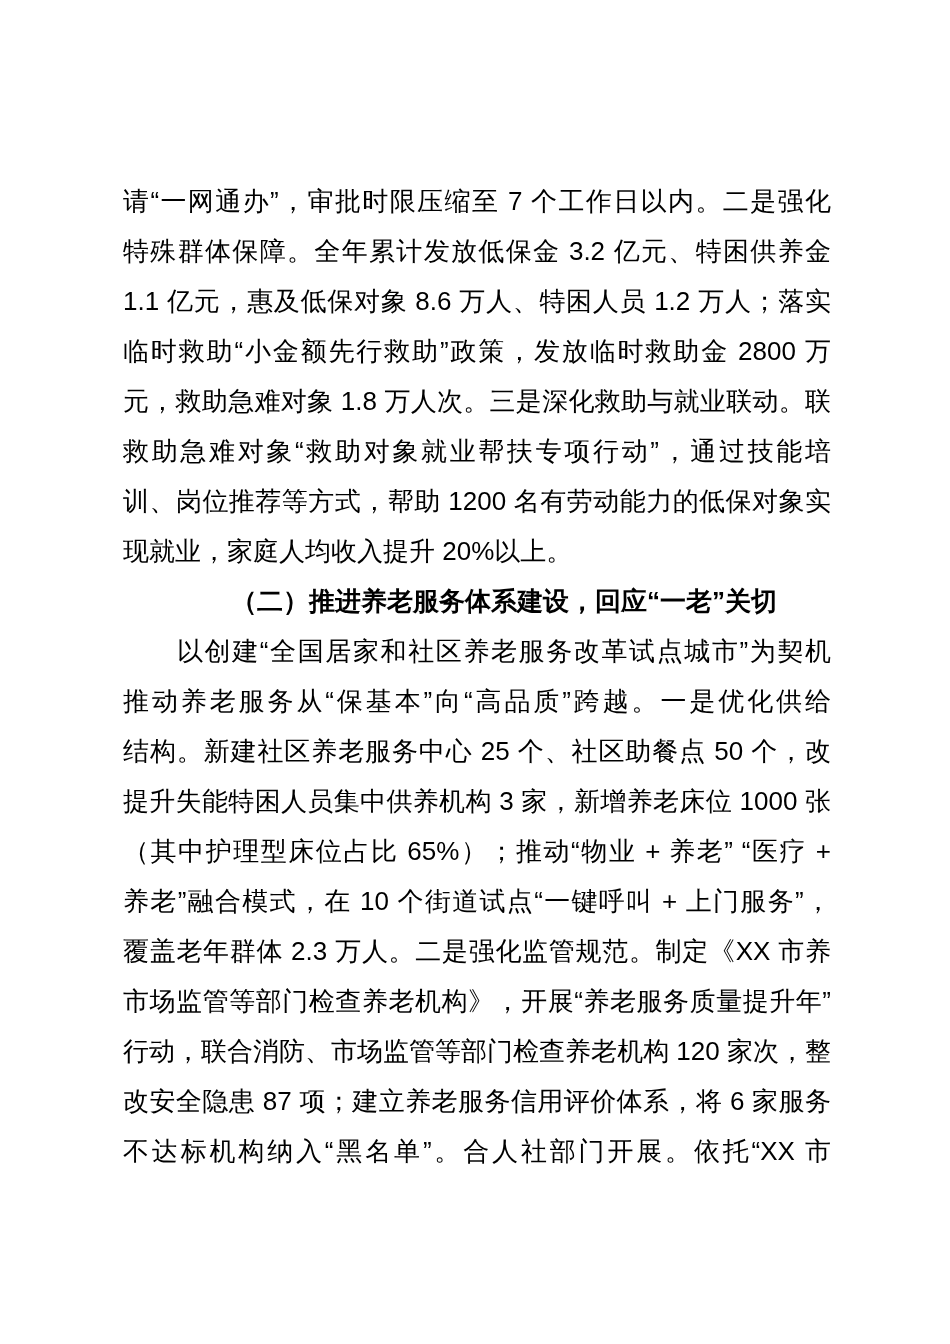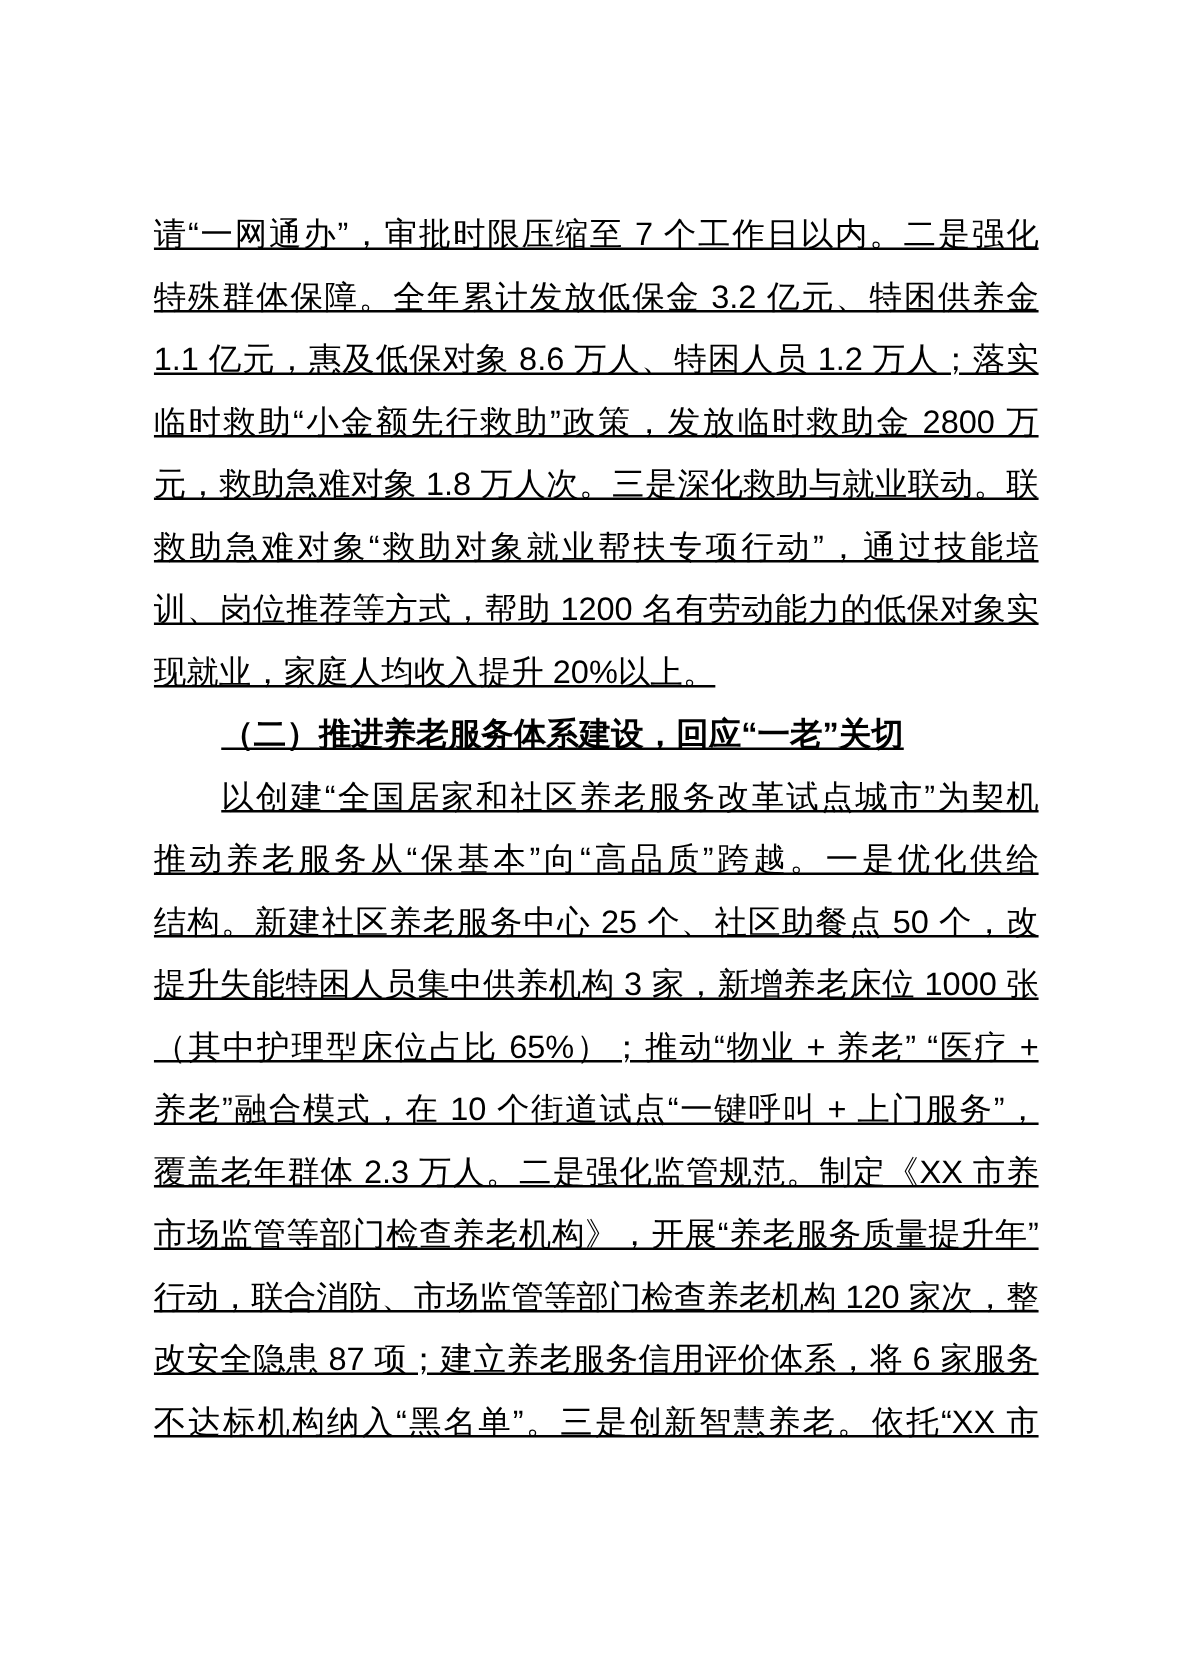--- a/index.html
+++ b/index.html
@@ -11,43 +11,43 @@
     position: relative;
     width: 950px;
     height: 1344px;
     background: #ffffff;
     overflow: hidden;
     font-family: "Liberation Sans", sans-serif;
   }
   .text-block {
     position: absolute;
     left: 123px;
-    top: 162px;
+    top: 176px;
     width: 708px;
-    text-decoration: underline;
   }
   .line {
     height: 50px;
     line-height: 50px;
     font-size: 26px;
     color: #000000;
     white-space: normal;
     overflow: hidden;
     text-align: left;
   }
   .line.justify {
     text-align: justify;
     text-align-last: justify;
     text-justify: inter-character;
   }
   .line.indent {
     padding-left: 54px;
   }
   .line.heading {
     font-weight: bold;
+    text-align: center;
   }
 </style>
 </head>
 <body>
 
 <div class="page">
   <div class="text-block">
       <div class="line justify">请“一网通办”，审批时限压缩至 7 个工作日以内。二是强化</div>
       <div class="line justify">特殊群体保障。全年累计发放低保金 3.2 亿元、特困供养金</div>
       <div class="line justify">1.1 亿元，惠及低保对象 8.6 万人、特困人员 1.2 万人；落实</div>
@@ -60,15 +60,15 @@
       <div class="line justify indent">以创建“全国居家和社区养老服务改革试点城市”为契机</div>
       <div class="line justify">推动养老服务从“保基本”向“高品质”跨越。一是优化供给</div>
       <div class="line justify">结构。新建社区养老服务中心 25 个、社区助餐点 50 个，改造</div>
       <div class="line justify">提升失能特困人员集中供养机构 3 家，新增养老床位 1000 张</div>
       <div class="line justify">（其中护理型床位占比 65%）；推动“物业 + 养老” “医疗 +</div>
       <div class="line justify">养老”融合模式，在 10 个街道试点“一键呼叫 + 上门服务”，</div>
       <div class="line justify">覆盖老年群体 2.3 万人。二是强化监管规范。制定《XX 市养老</div>
       <div class="line justify">市场监管等部门检查养老机构》，开展“养老服务质量提升年”</div>
       <div class="line justify">行动，联合消防、市场监管等部门检查养老机构 120 家次，整</div>
       <div class="line justify">改安全隐患 87 项；建立养老服务信用评价体系，将 6 家服务</div>
-      <div class="line justify">不达标机构纳入“黑名单”。三是创新智慧养老。依托“XX 市</div>
+      <div class="line justify">不达标机构纳入“黑名单”。合人社部门开展。依托“XX 市</div>
     </div>
 </div>
 
 </body></html>

